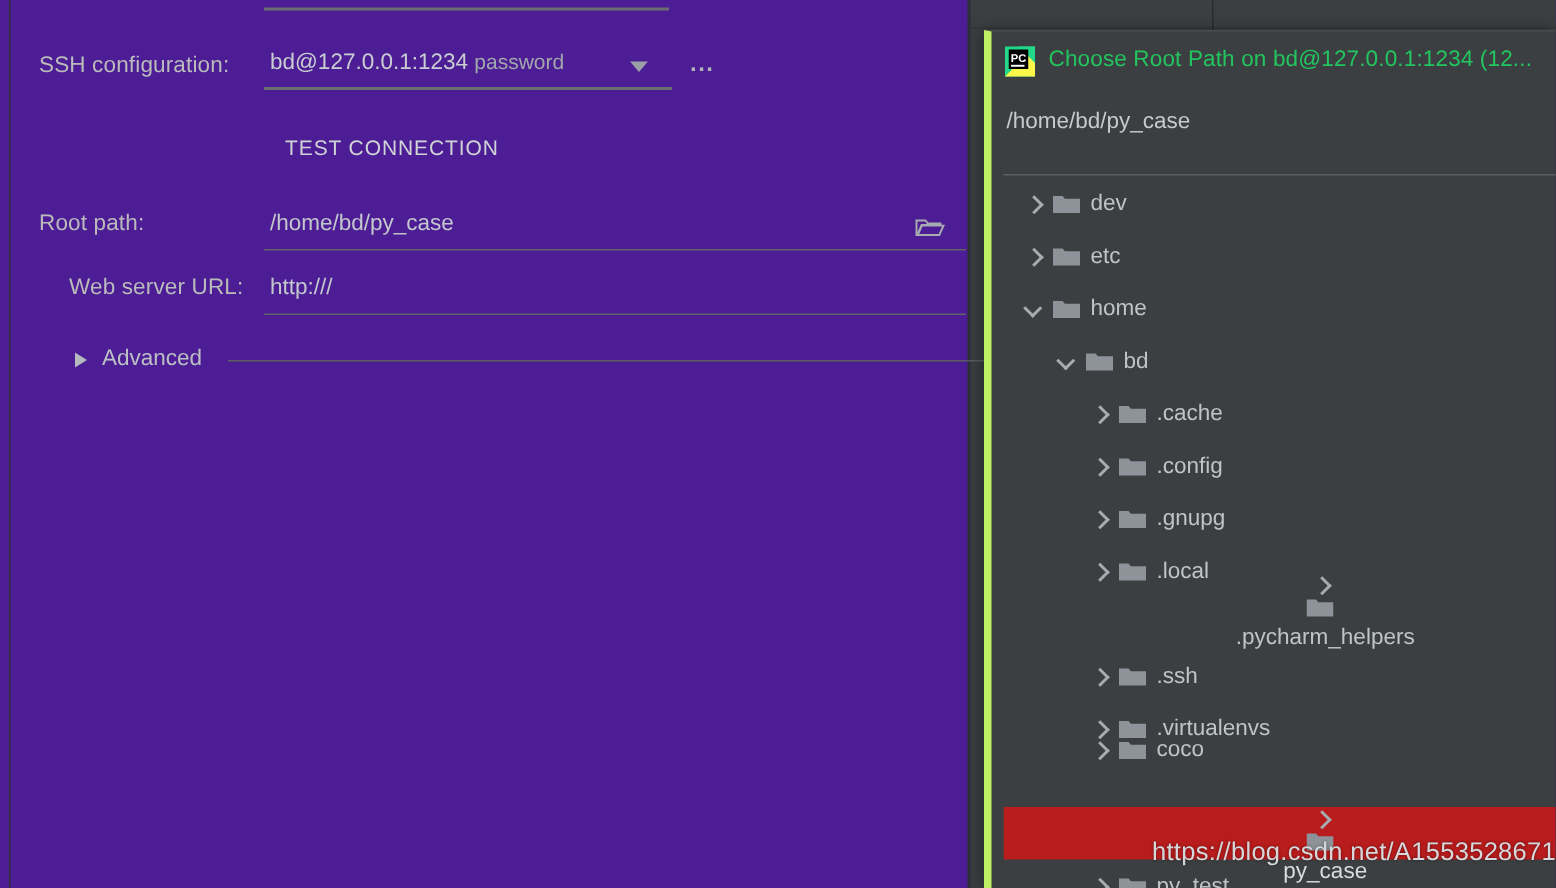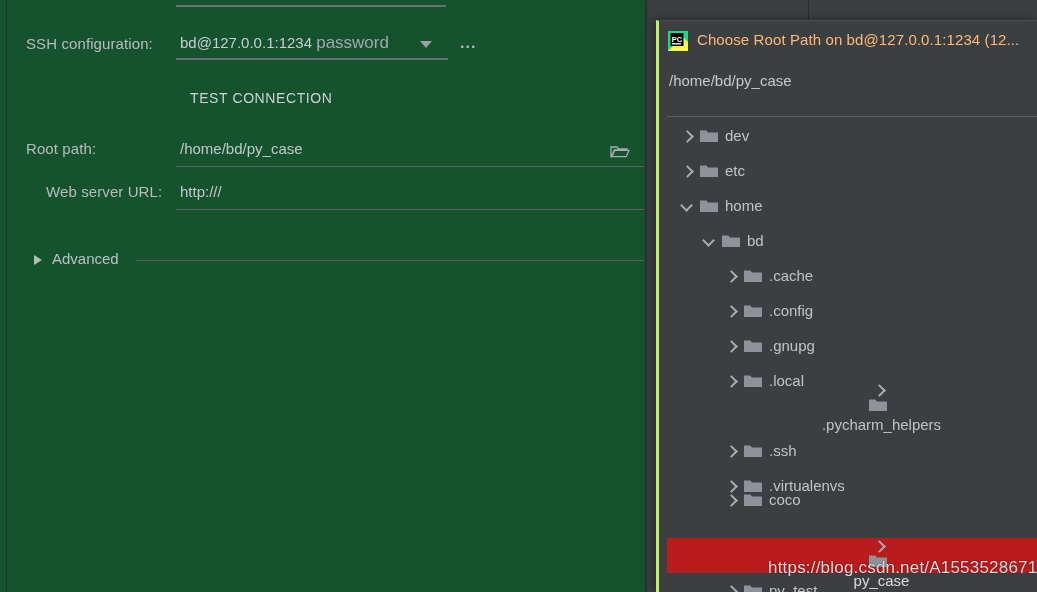--- a/index.html
+++ b/index.html
@@ -21,21 +21,21 @@
     background: #2b2b2b;
   }
   .bg-strip-line {
     position: absolute; left: 0; top: 18px; width: 1037px; height: 1px;
     background: #323232; opacity: .55;
   }
 
   
   .panel {
     position: absolute; left: 0; top: 0; width: 647px; height: 592px;
-    background: #14532d;
+    background: #4c1d95;
   }
   .panel-left-border {
     position: absolute; left: 6px; top: 0; width: 1px; height: 592px;
     background: #2e3133;
   }
   .panel-right-border {
     position: absolute; left: 645px; top: 0; width: 2px; height: 592px;
     background: #2e3133;
   }
 
@@ -57,21 +57,21 @@
     position: absolute; left: 176px; top: 28px; width: 272px; height: 32px;
   }
   .combo-underline {
     position: absolute; left: 0; bottom: 0; width: 100%; height: 2px;
     background: #6b6e70;
   }
   .combo-value {
     position: absolute; left: 4px; top: 5px;
     font-size: 15px; color: #c8cdd1; white-space: nowrap;
   }
-  .combo-value .sub { font-size: 17px; color: #a2a8ac; margin-top: 16px; }
+  .combo-value .sub { font-size: 14px; color: #a2a8ac; margin-top: 16px; }
   .combo-arrow {
     position: absolute; right: 16px; top: 13px;
     width: 0; height: 0;
     border-left: 6px solid transparent;
     border-right: 6px solid transparent;
     border-top: 7px solid #9aa0a4;
   }
   .ellipsis-btn {
     position: absolute; left: 460px; top: 38px;
     font-size: 16px; color: #b0b5b8; letter-spacing: 1px;
@@ -98,21 +98,21 @@
     position: absolute; left: 4px; top: 3px;
     font-size: 15px; color: #c3c8cc; white-space: nowrap;
   }
   #rootpath-field { left: 176px; top: 137px; width: 468px; }
   #webserver-field { left: 176px; top: 180px; width: 468px; }
   .folder-icon {
     position: absolute; right: 14px; top: 7px; width: 20px; height: 16px;
   }
 
   
-  .advanced-row { position: absolute; left: 24px; top: 230px; width: 620px; height: 20px; margin-top: 20px; }
+  .advanced-row { position: absolute; left: 40px; top: 230px; width: 620px; height: 20px; }
   .adv-tri {
     position: absolute; left: 10px; top: 5px;
     width: 0; height: 0;
     border-top: 5px solid transparent;
     border-bottom: 5px solid transparent;
     border-left: 8px solid #b6babd;
   }
   .adv-label {
     position: absolute; left: 28px; top: 0px;
     font-size: 15px; color: #bcc0c3;
@@ -121,32 +121,32 @@
     position: absolute; left: 112px; top: 10px; right: 0; height: 1px;
     background: #5a5e60;
   }
 
   
   .dialog {
     position: absolute; left: 656px; top: 20px;
     width: 381px; height: 572px;
     background: #3c3f41;
     border-top: 1px solid #4a4d4f;
-    border-left: 3px solid #bef264;
+    border-left: 5px solid #bef264;
     box-shadow: -3px 0 10px rgba(0,0,0,.35);
   }
   .dlg-titlebar {
     position: absolute; left: 0; top: 0; width: 100%; height: 42px;
   }
   .pc-icon {
     position: absolute; left: 8px; top: 9px; width: 22px; height: 22px;
   }
   .dlg-title {
     position: absolute; left: 38px; top: 10px;
-    font-size: 15px; color: #fdba74; white-space: nowrap;
+    font-size: 15px; color: #22c55e; white-space: nowrap;
     letter-spacing: .1px;
   }
 
   .dlg-path {
     position: absolute; left: 10px; top: 48px; width: 360px; height: 30px;
   }
   .dlg-path-text {
     position: absolute; left: 0; top: 3px;
     font-size: 15px; color: #c6cacd; white-space: nowrap;
   }

